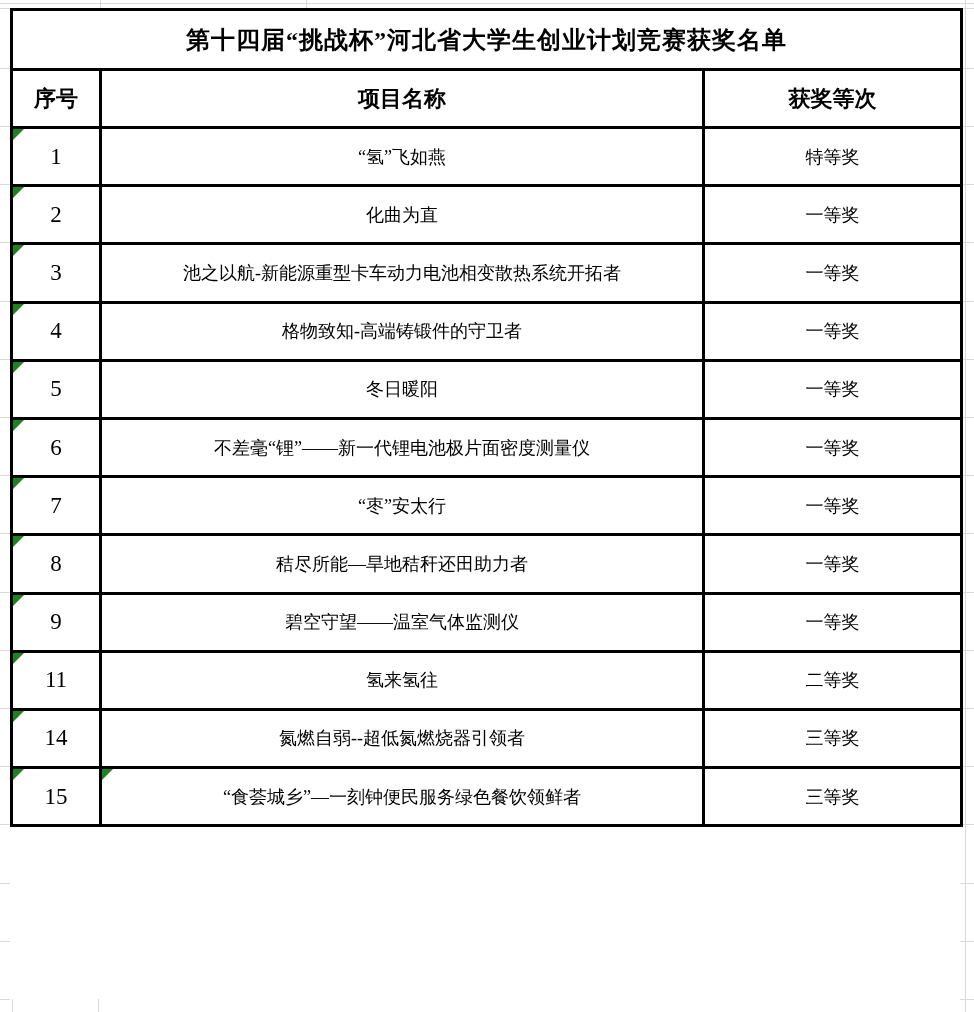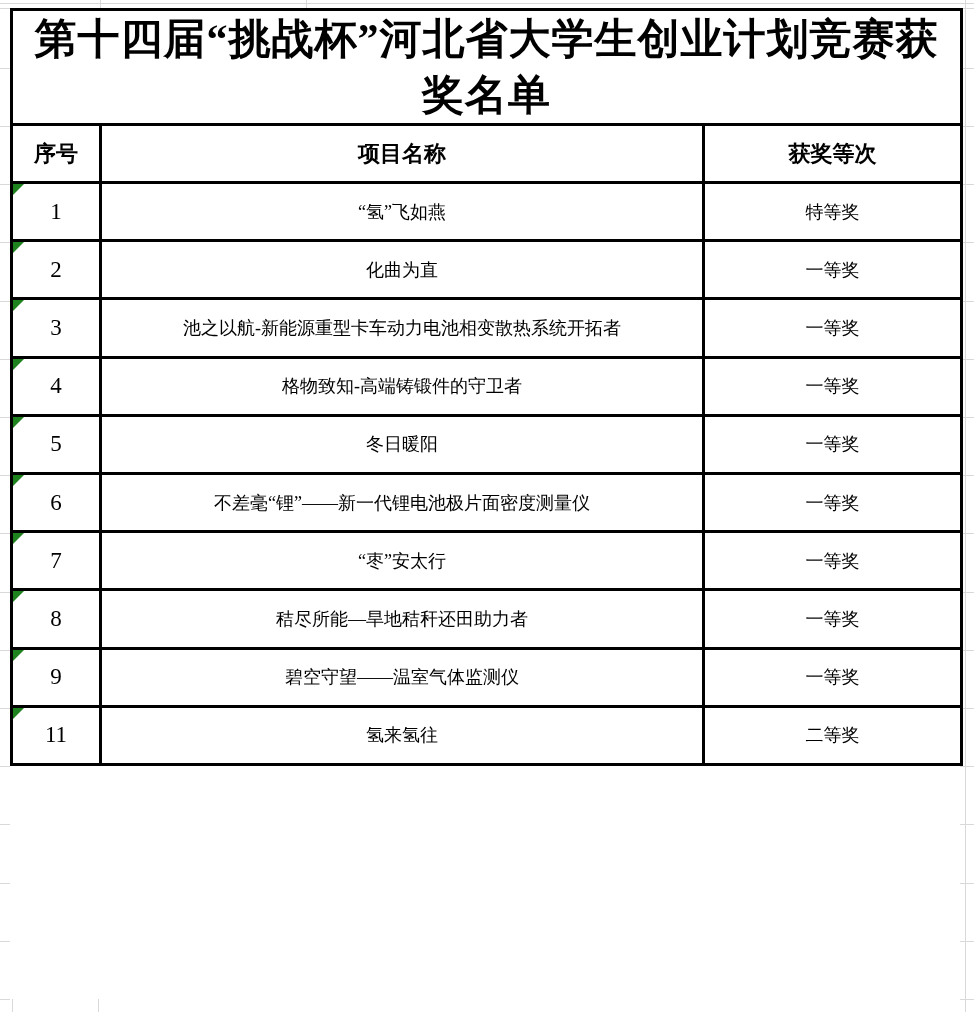--- a/index.html
+++ b/index.html
@@ -43,21 +43,21 @@
   }
   col.c-no      { width: 89px;  }
   col.c-name    { width: 603px; }
   col.c-award   { width: 258px; }
 
   tr.title-row    { height: 60px; }
   tr.header-row   { height: 58px; }
   tr.data-row     { height: 58.2px; }
 
   .title-cell {
-    font-size: 42px;
+    font-size: 24px;
     font-weight: bold;
     letter-spacing: 1px;
   }
   .header-row th {
     font-size: 22px;
     font-weight: bold;
   }
   .no-cell {
     font-size: 23px;
   }
@@ -279,15 +279,41 @@
       
       <span class="name-text">氢来氢往</span>
     </td>
     <td class="award-cell">
       <span class="award-text">二等奖</span>
     </td>
   </tr>
 
 
 
-
+  <tr class="data-row">
+    <td class="no-cell">
+      <span class="corner-tri show" style="border-top-color: rgb(30, 130, 30);"></span>
+      <span class="no-text">14</span>
+    </td>
+    <td class="name-cell">
+      
+      <span class="name-text">氮燃自弱--超低氮燃烧器引领者</span>
+    </td>
+    <td class="award-cell">
+      <span class="award-text">三等奖</span>
+    </td>
+  </tr>
+
+  <tr class="data-row">
+    <td class="no-cell">
+      <span class="corner-tri show" style="border-top-color: rgb(30, 130, 30);"></span>
+      <span class="no-text">15</span>
+    </td>
+    <td class="name-cell">
+      <span class="corner-tri show" style="border-top-color: rgb(30, 130, 30);"></span>
+      <span class="name-text">“食荟城乡”—一刻钟便民服务绿色餐饮领鲜者</span>
+    </td>
+    <td class="award-cell">
+      <span class="award-text">三等奖</span>
+    </td>
+  </tr>
 </tbody>
 </table>
 
 </body></html>

